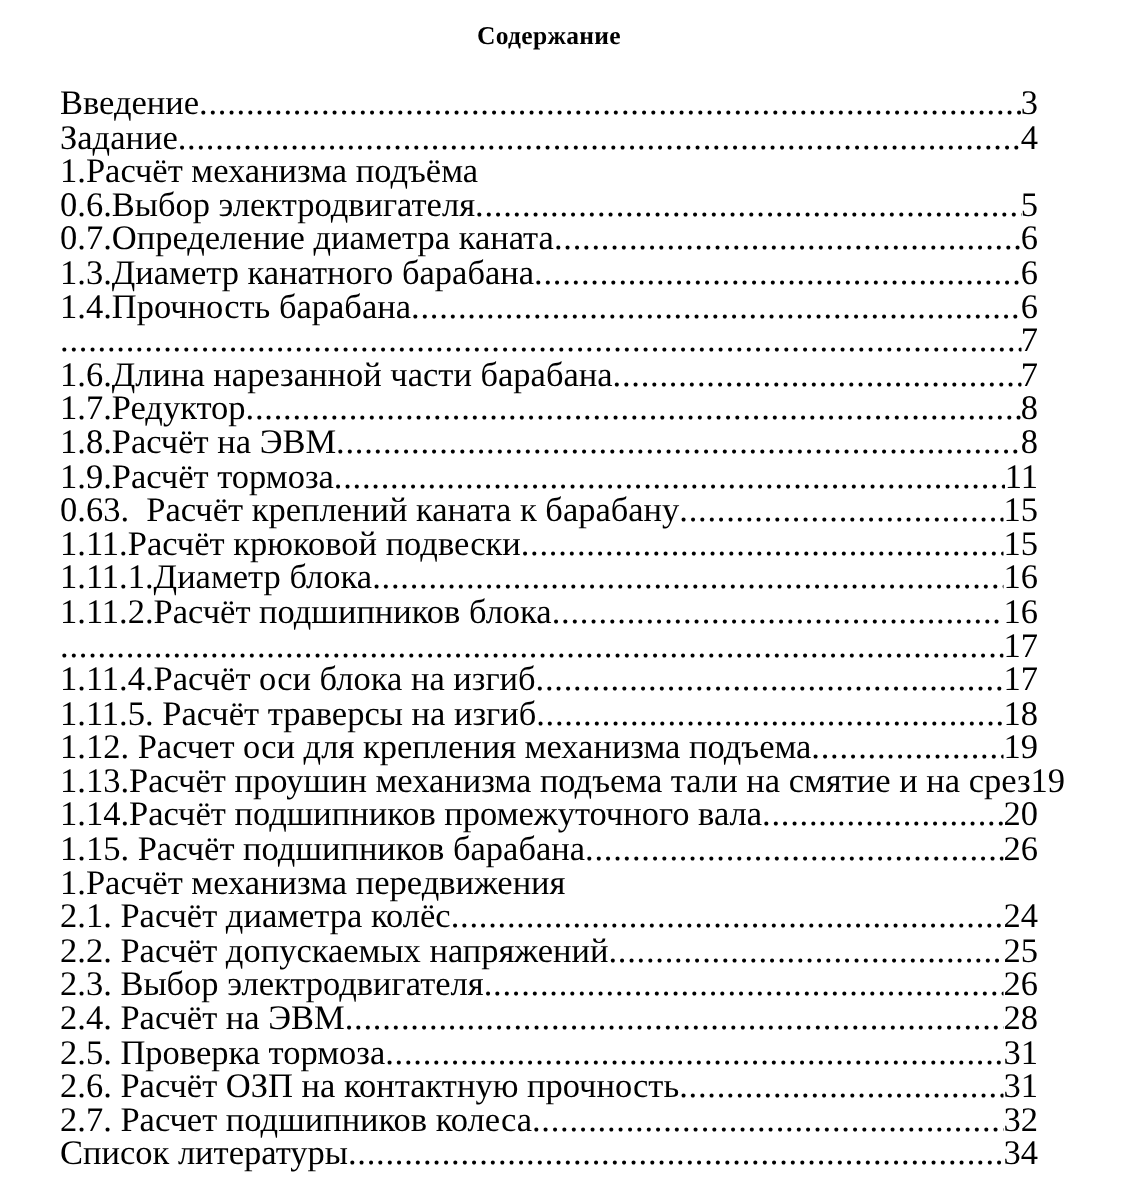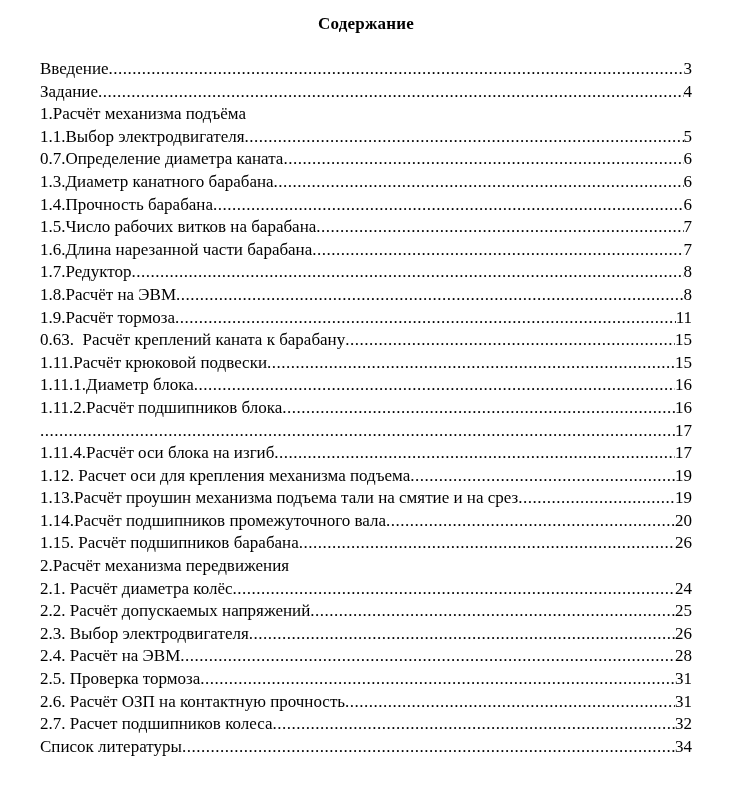--- a/index.html
+++ b/index.html
@@ -18,21 +18,21 @@
     overflow: hidden;
   }
   .doc-title {
     text-align: center;
     font-size: 17px;
     font-weight: bold;
     margin: 4px 0 24px 0;
     letter-spacing: 0.2px;
   }
   .toc {
-    font-size: 17px;
+    font-size: 23px;
   }
   .toc-row {
     display: flex;
     align-items: baseline;
     line-height: 22.6px;
     white-space: nowrap;
   }
   .toc-label {
     white-space: pre;
   }
@@ -63,41 +63,40 @@
       </div>
       <div class="toc-row">
         <span class="toc-label">Задание</span>
         <span class="leader"></span>
         <span class="toc-page">4</span>
       </div>
       <div class="toc-row">
         <span class="toc-label">1.Расчёт механизма подъёма</span>
       </div>
       <div class="toc-row">
-        <span class="toc-label">1.1.Выбор электродвигателя</span>
+        <span class="toc-label">0.6.Выбор электродвигателя</span>
         <span class="leader"></span>
         <span class="toc-page">5</span>
       </div>
       <div class="toc-row">
         <span class="toc-label">0.7.Определение диаметра каната</span>
         <span class="leader"></span>
         <span class="toc-page">6</span>
       </div>
       <div class="toc-row">
         <span class="toc-label">1.3.Диаметр канатного барабана</span>
         <span class="leader"></span>
         <span class="toc-page">6</span>
       </div>
       <div class="toc-row">
         <span class="toc-label">1.4.Прочность барабана</span>
         <span class="leader"></span>
         <span class="toc-page">6</span>
       </div>
       <div class="toc-row">
-        <span class="toc-label">1.5.Число рабочих витков на барабана</span>
         <span class="leader"></span>
         <span class="toc-page">7</span>
       </div>
       <div class="toc-row">
         <span class="toc-label">1.6.Длина нарезанной части барабана</span>
         <span class="leader"></span>
         <span class="toc-page">7</span>
       </div>
       <div class="toc-row">
         <span class="toc-label">1.7.Редуктор</span>
@@ -137,41 +136,46 @@
       <div class="toc-row">
         <span class="leader"></span>
         <span class="toc-page">17</span>
       </div>
       <div class="toc-row">
         <span class="toc-label">1.11.4.Расчёт оси блока на изгиб</span>
         <span class="leader"></span>
         <span class="toc-page">17</span>
       </div>
       <div class="toc-row">
+        <span class="toc-label">1.11.5. Расчёт траверсы на изгиб</span>
+        <span class="leader"></span>
+        <span class="toc-page">18</span>
+      </div>
+      <div class="toc-row">
         <span class="toc-label">1.12. Расчет оси для крепления механизма подъема</span>
         <span class="leader"></span>
         <span class="toc-page">19</span>
       </div>
       <div class="toc-row">
         <span class="toc-label">1.13.Расчёт проушин механизма подъема тали на смятие и на срез</span>
         <span class="leader"></span>
         <span class="toc-page">19</span>
       </div>
       <div class="toc-row">
         <span class="toc-label">1.14.Расчёт подшипников промежуточного вала</span>
         <span class="leader"></span>
         <span class="toc-page">20</span>
       </div>
       <div class="toc-row">
         <span class="toc-label">1.15. Расчёт подшипников барабана</span>
         <span class="leader"></span>
         <span class="toc-page">26</span>
       </div>
       <div class="toc-row">
-        <span class="toc-label">2.Расчёт механизма передвижения</span>
+        <span class="toc-label">1.Расчёт механизма передвижения</span>
       </div>
       <div class="toc-row">
         <span class="toc-label">2.1. Расчёт диаметра колёс</span>
         <span class="leader"></span>
         <span class="toc-page">24</span>
       </div>
       <div class="toc-row">
         <span class="toc-label">2.2. Расчёт допускаемых напряжений</span>
         <span class="leader"></span>
         <span class="toc-page">25</span>

